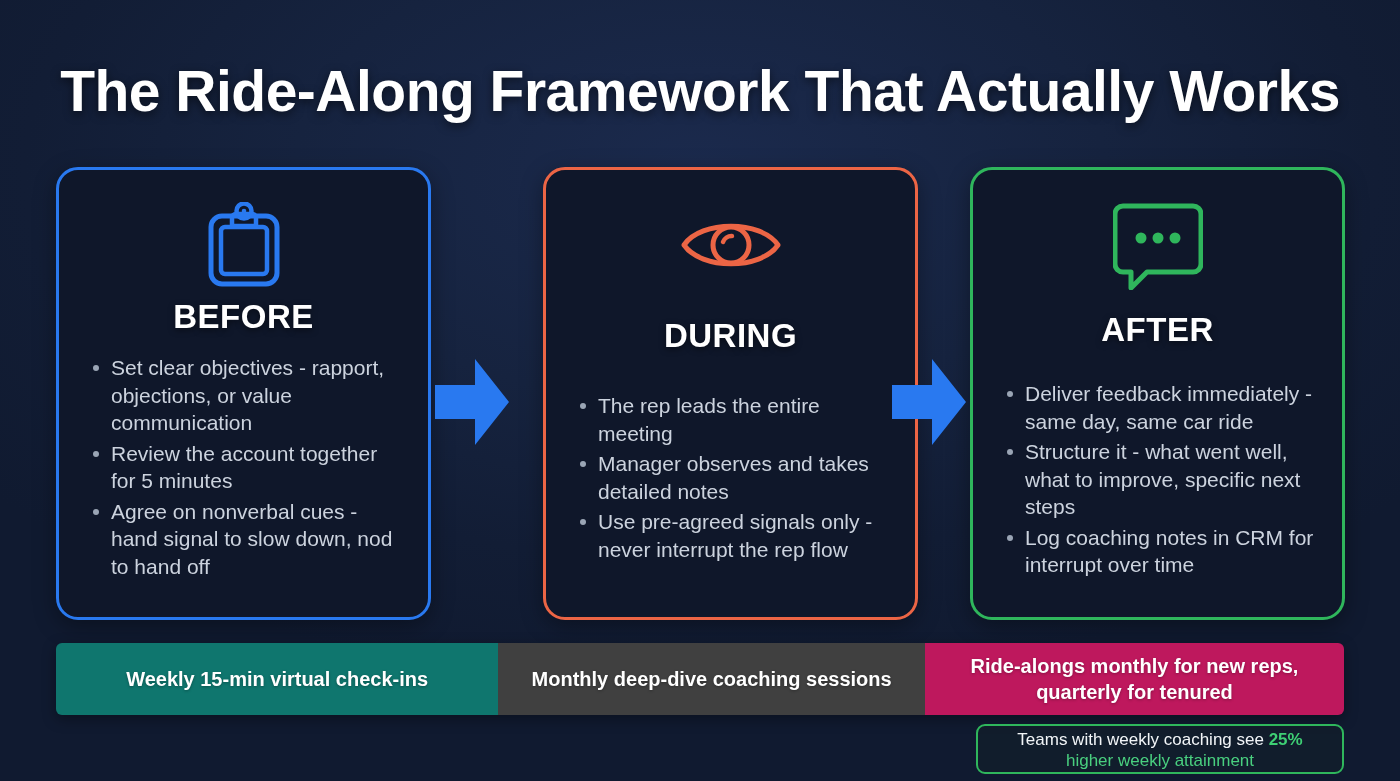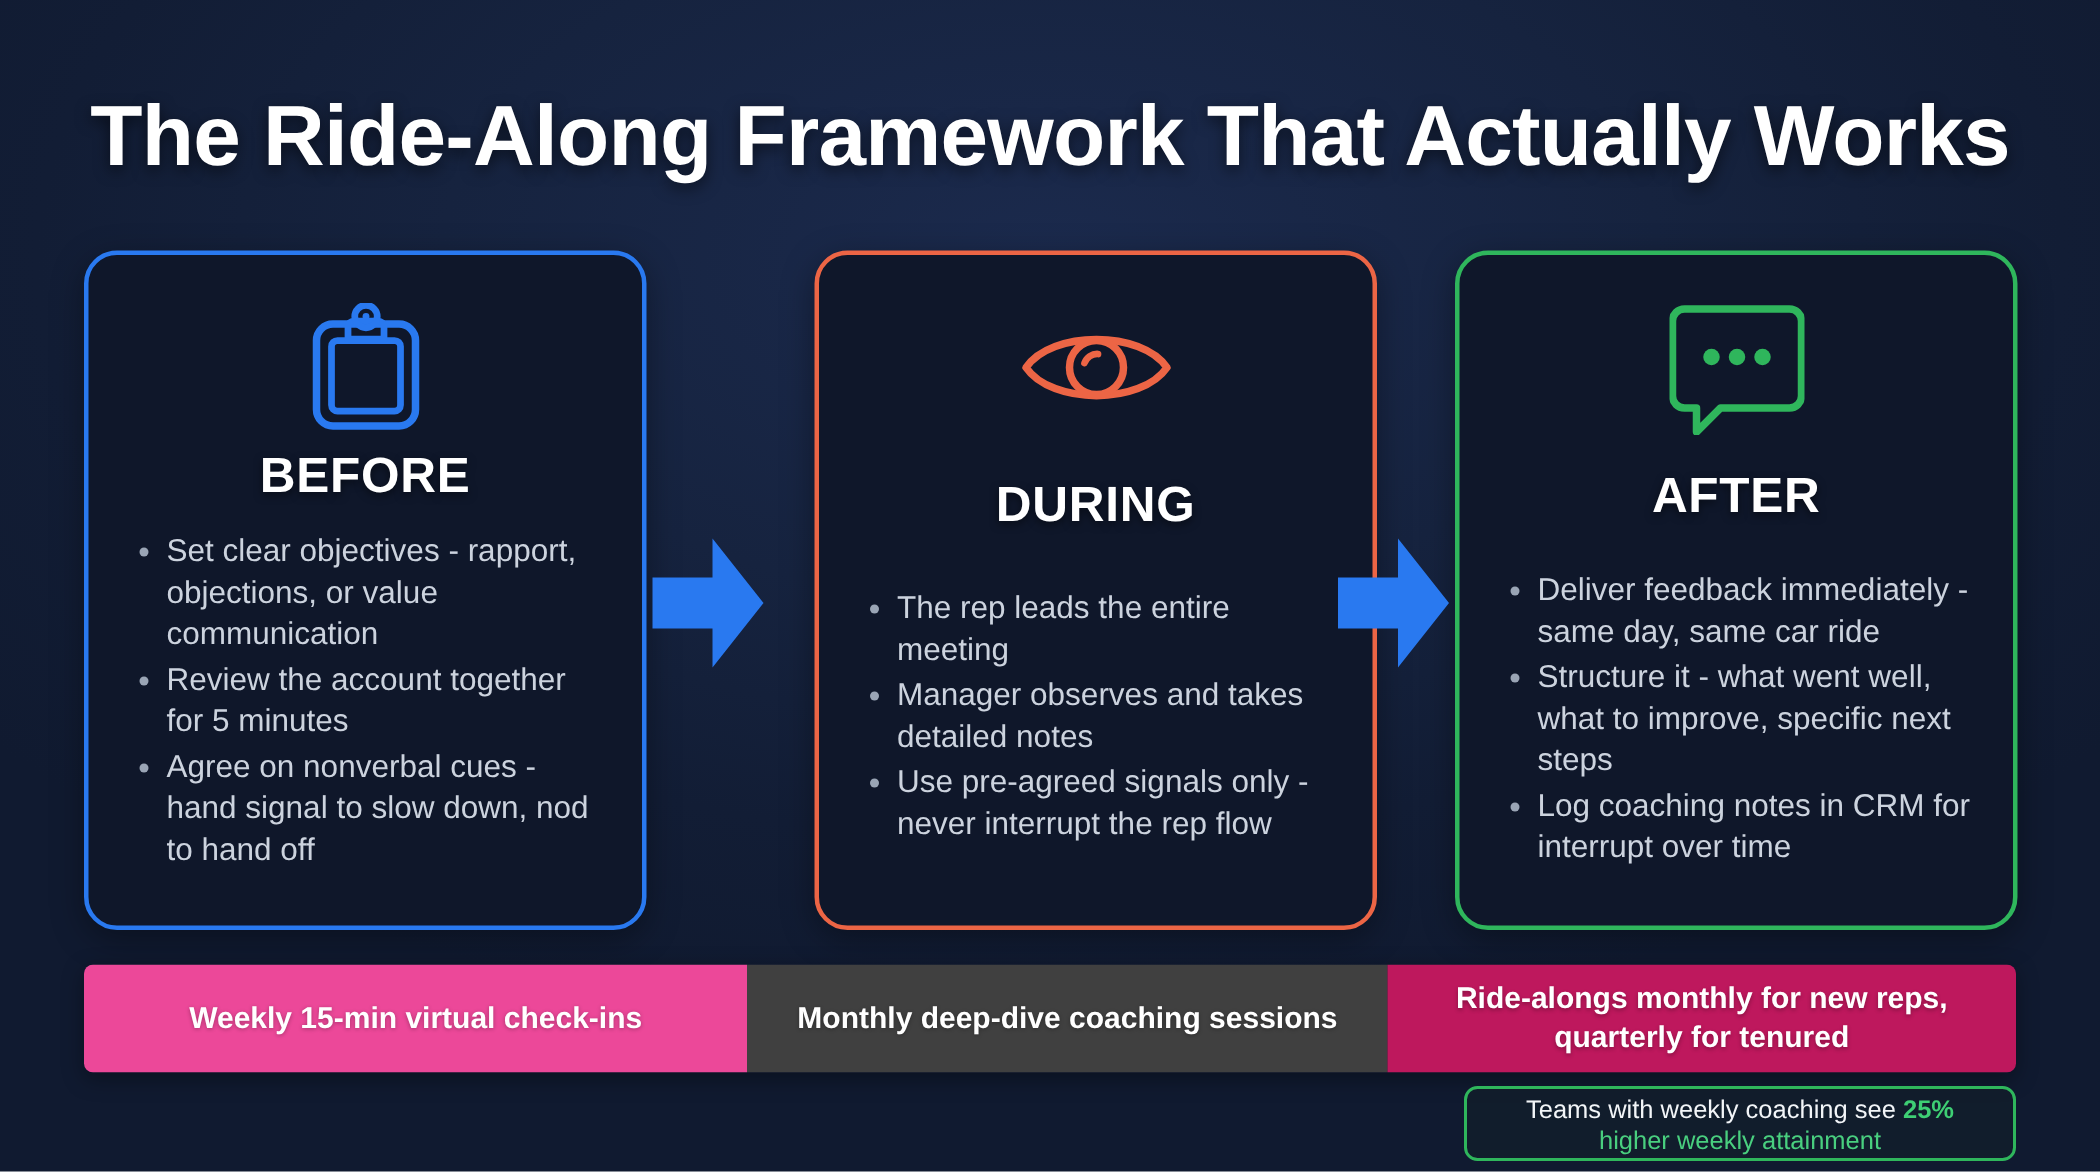--- a/index.html
+++ b/index.html
@@ -99,21 +99,21 @@
     align-items:center;
     justify-content:center;
     text-align:center;
     font-size:20px;
     font-weight:bold;
     line-height:26px;
     color:#ffffff;
     text-shadow:0 1px 3px rgba(0,0,0,0.3);
     padding:0 10px;
   }
-  .cad-seg.s1 { width:456px; background:#ec4899; }
+  .cad-seg.s1 { width:456px; background:#0f766e; }
   .cad-seg.s2 { width:440px; background:#404040; }
   .cad-seg.s3 { width:432px; background:#be185d; }
 
   
   .stat {
     position:absolute;
     left:976px; top:724px;
     width:368px; height:50px;
     border:2px solid #2fb65c;
     border-radius:9px;

